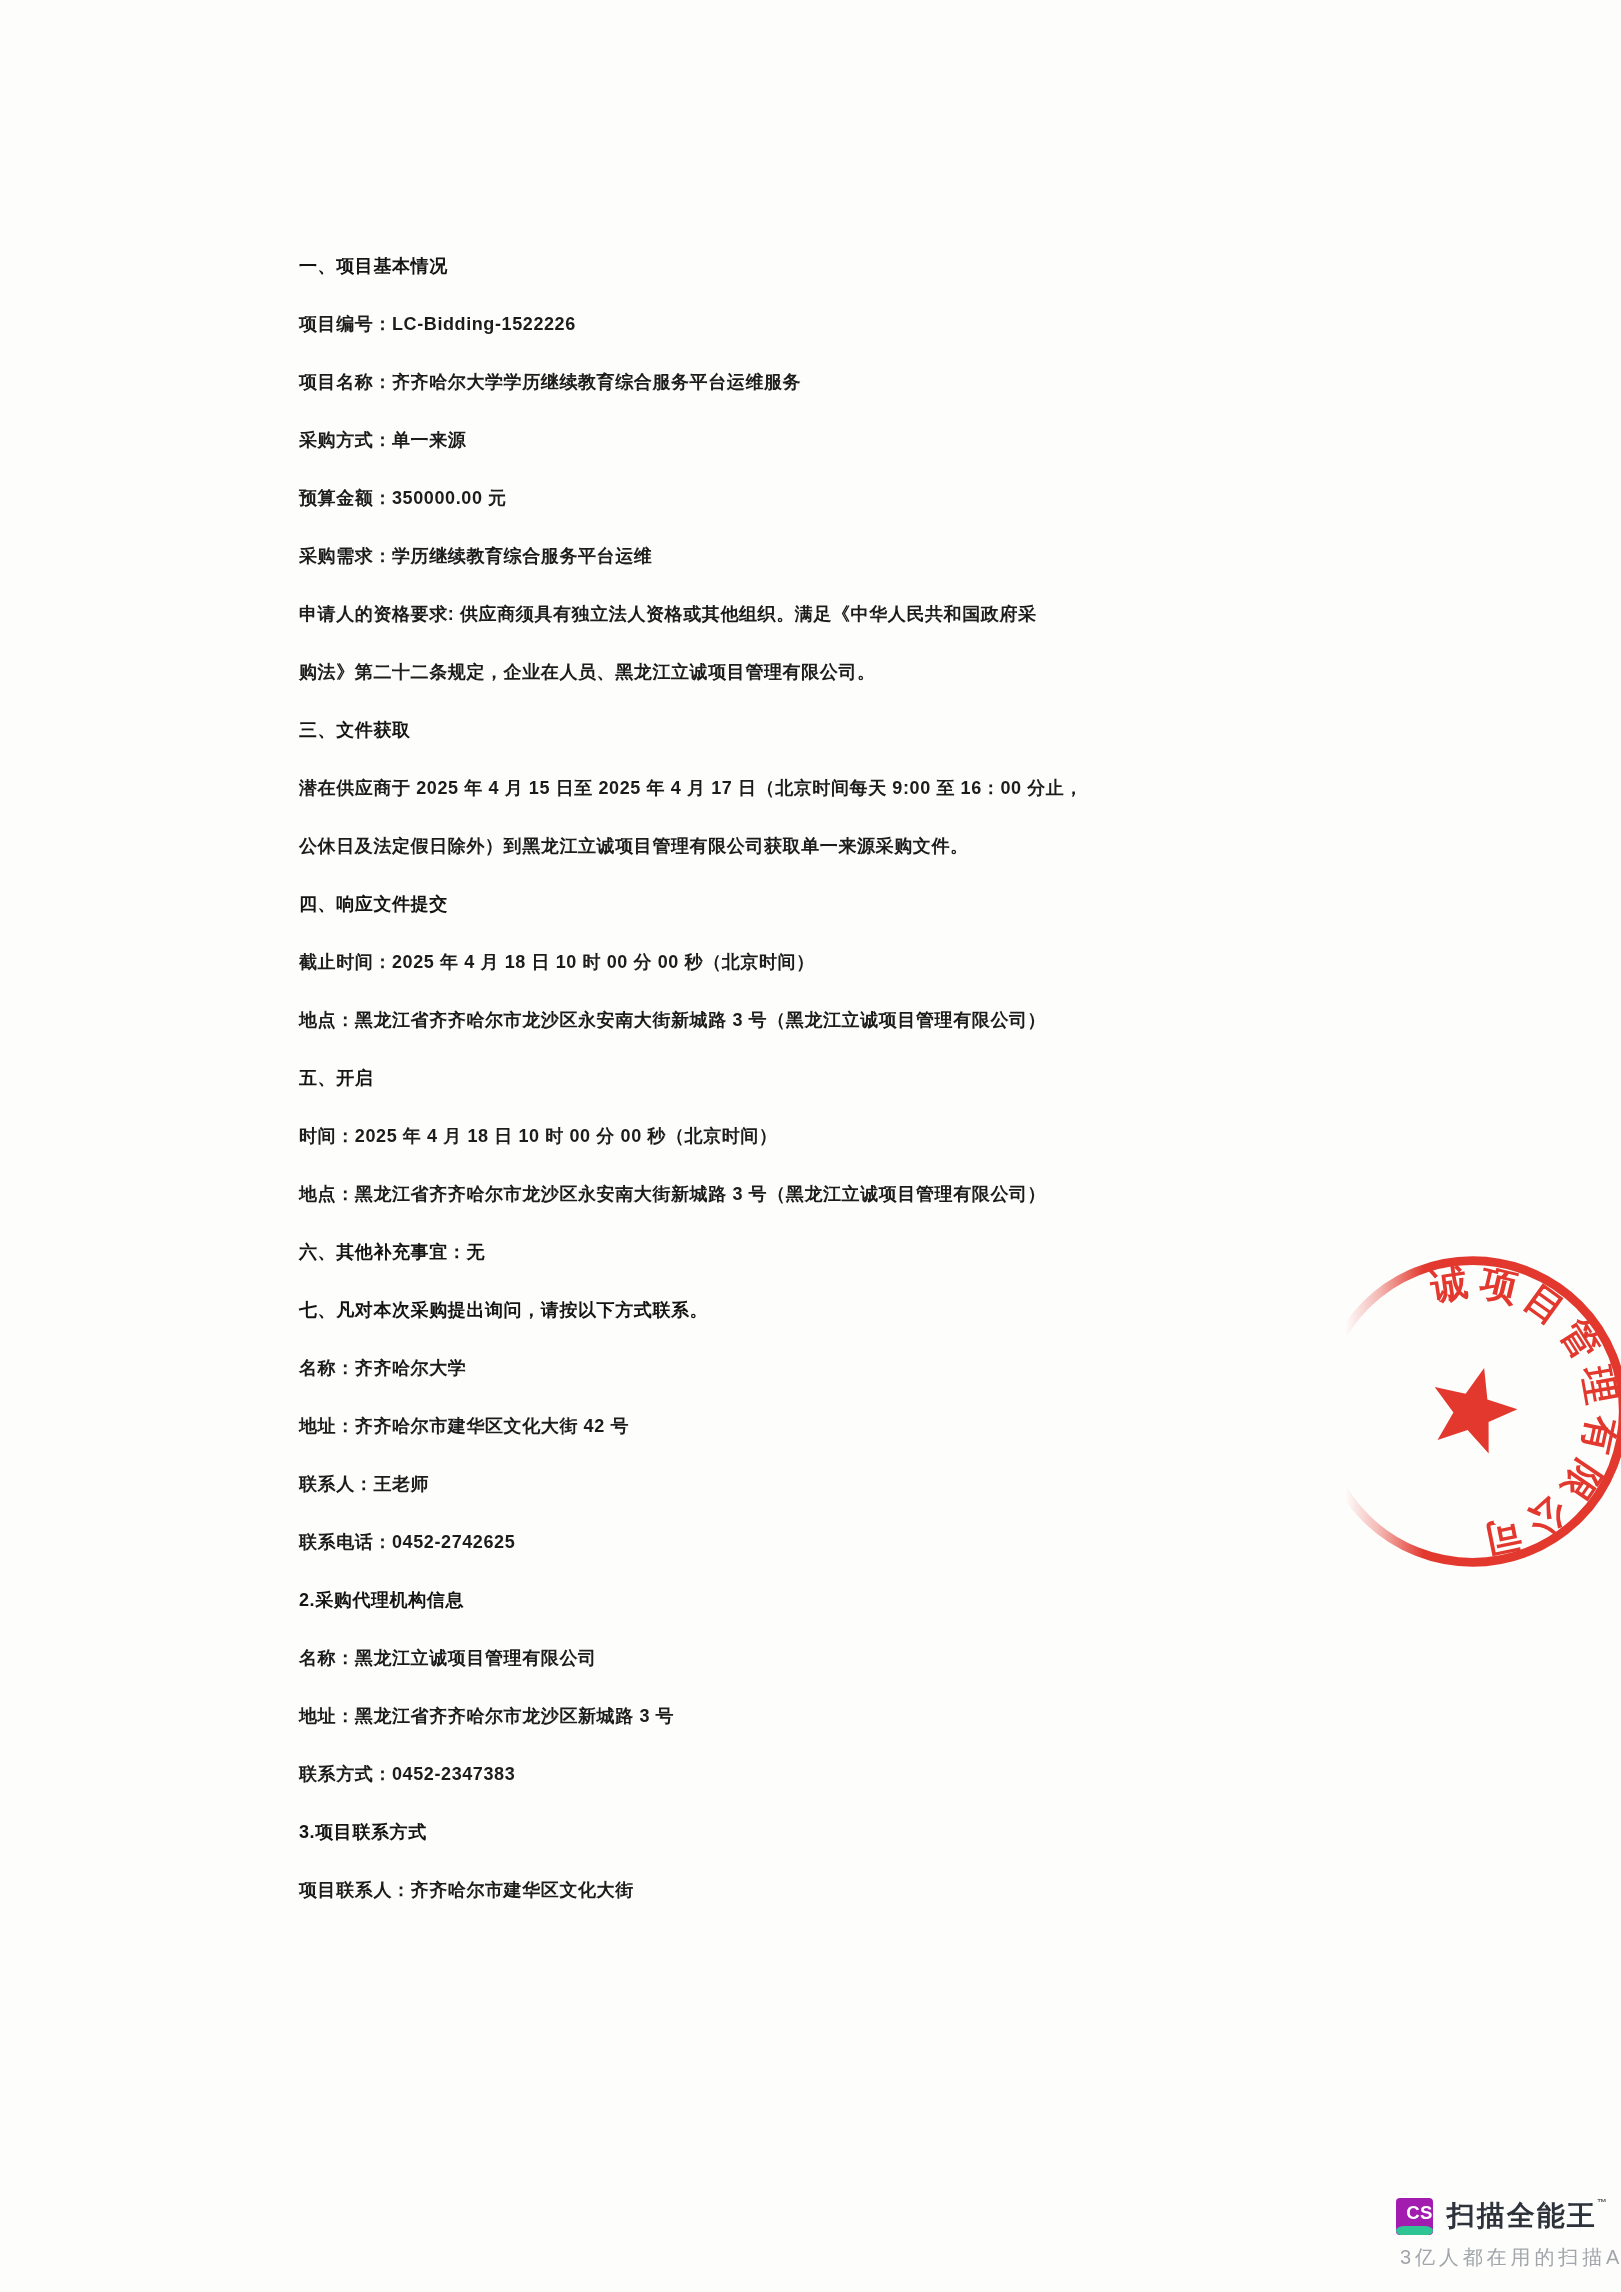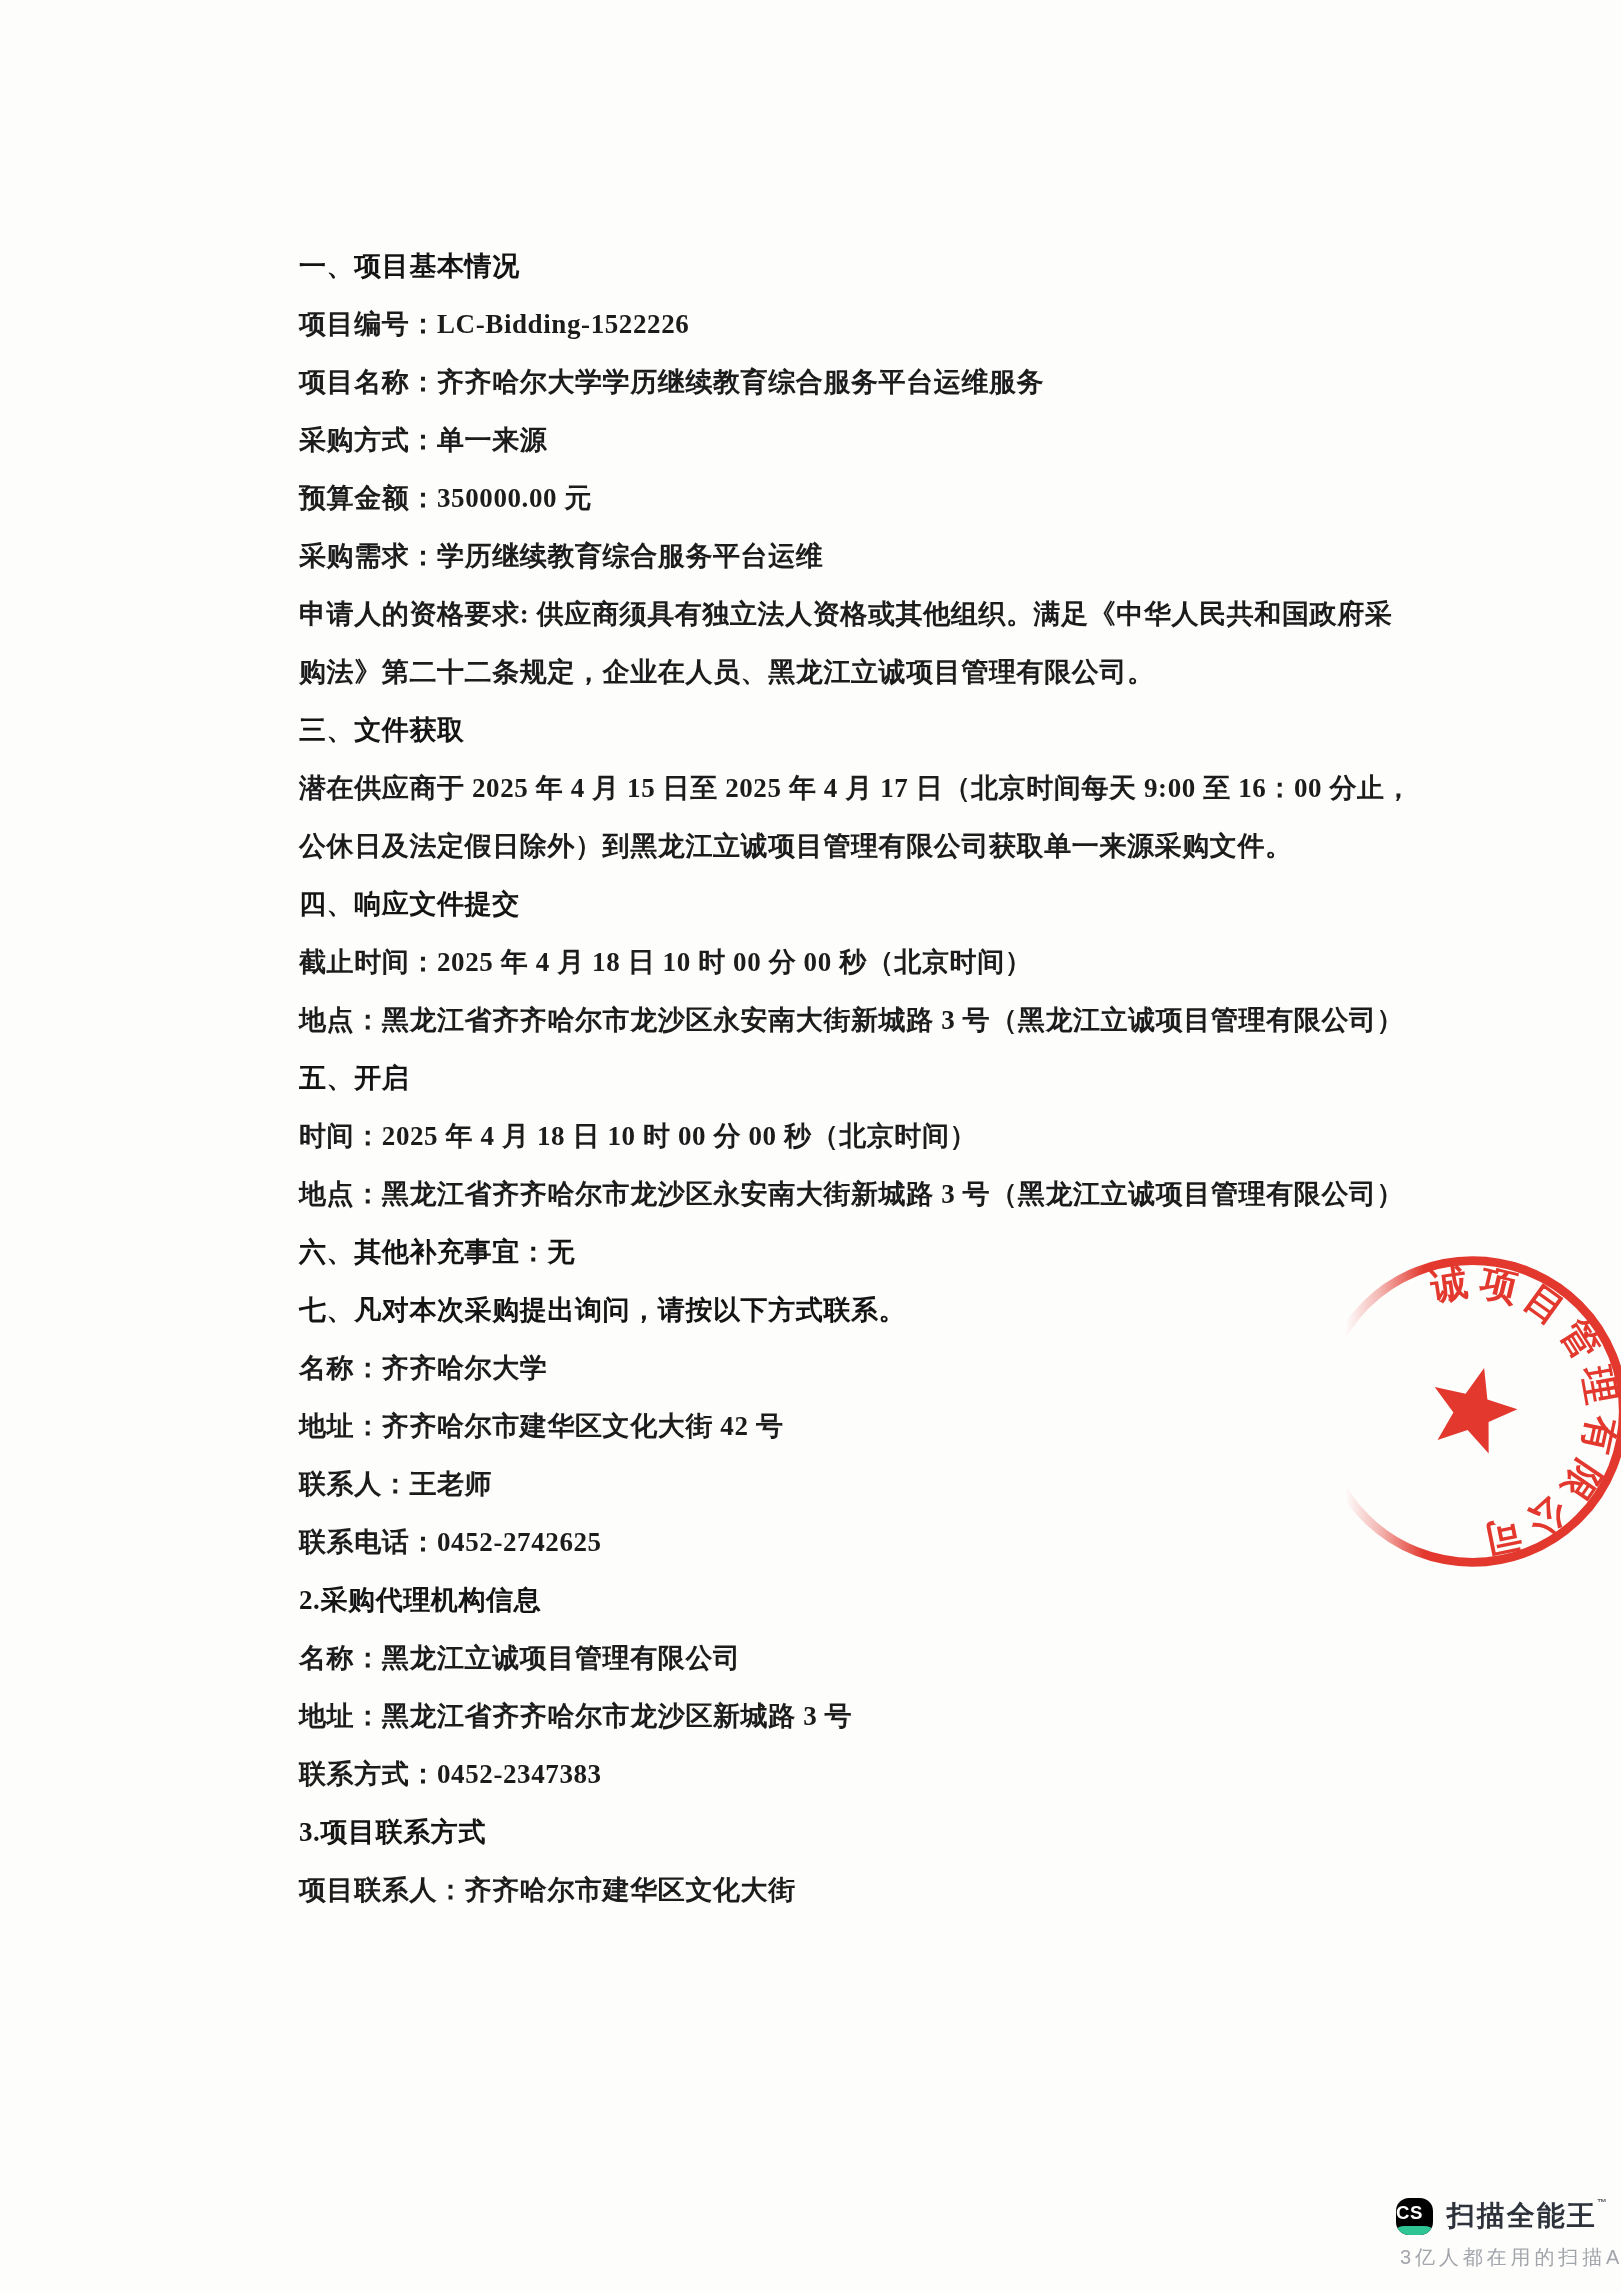--- a/index.html
+++ b/index.html
@@ -17,26 +17,25 @@
   
   .doc {
     position:absolute;
     left:299px; top:237px;
     width:1083px;
   }
   .line {
     height:58px;
     display:flex;
     align-items:center;
-    font-size:27px;
+    font-size:18px;
     font-weight:600;
     letter-spacing:0.6px;
     color:#1c1c1c;
     white-space:pre;
-    font-family:Liberation Serif, serif;
   }
   .line.heading { font-weight:700; color:#141414; }
   
   .stamp {
     position:absolute;
     left:1308px; top:1247px;
     width:329px; height:329px;
     opacity:0.93;
     -webkit-mask-image:linear-gradient(90deg, rgba(0,0,0,0) 37px, rgba(0,0,0,0.35) 71px, #000 116px);
     mask-image:linear-gradient(90deg, rgba(0,0,0,0) 37px, rgba(0,0,0,0.35) 71px, #000 116px);
@@ -50,24 +49,24 @@
   
   .wm {
     position:absolute;
     left:1396px; top:2197px;
     width:206px;
   }
   .wm-row { display:flex; align-items:center; }
   .cs-icon {
     position:relative;
     width:37px; height:37px;
-    border-radius:13px;
-    background:#000000;
+    border-radius:4px;
+    background:#a21caf;
     overflow:hidden;
-    display:flex; align-items:center; justify-content:flex-start;
+    display:flex; align-items:center; justify-content:flex-end;
     flex:0 0 auto;
   }
   .cs-icon .cs-letters {
     color:#ffffff;
     font-size:18.6px;
     font-weight:700;
     letter-spacing:0.5px;
     margin-top:-5.9px;
   }
   .cs-green {

